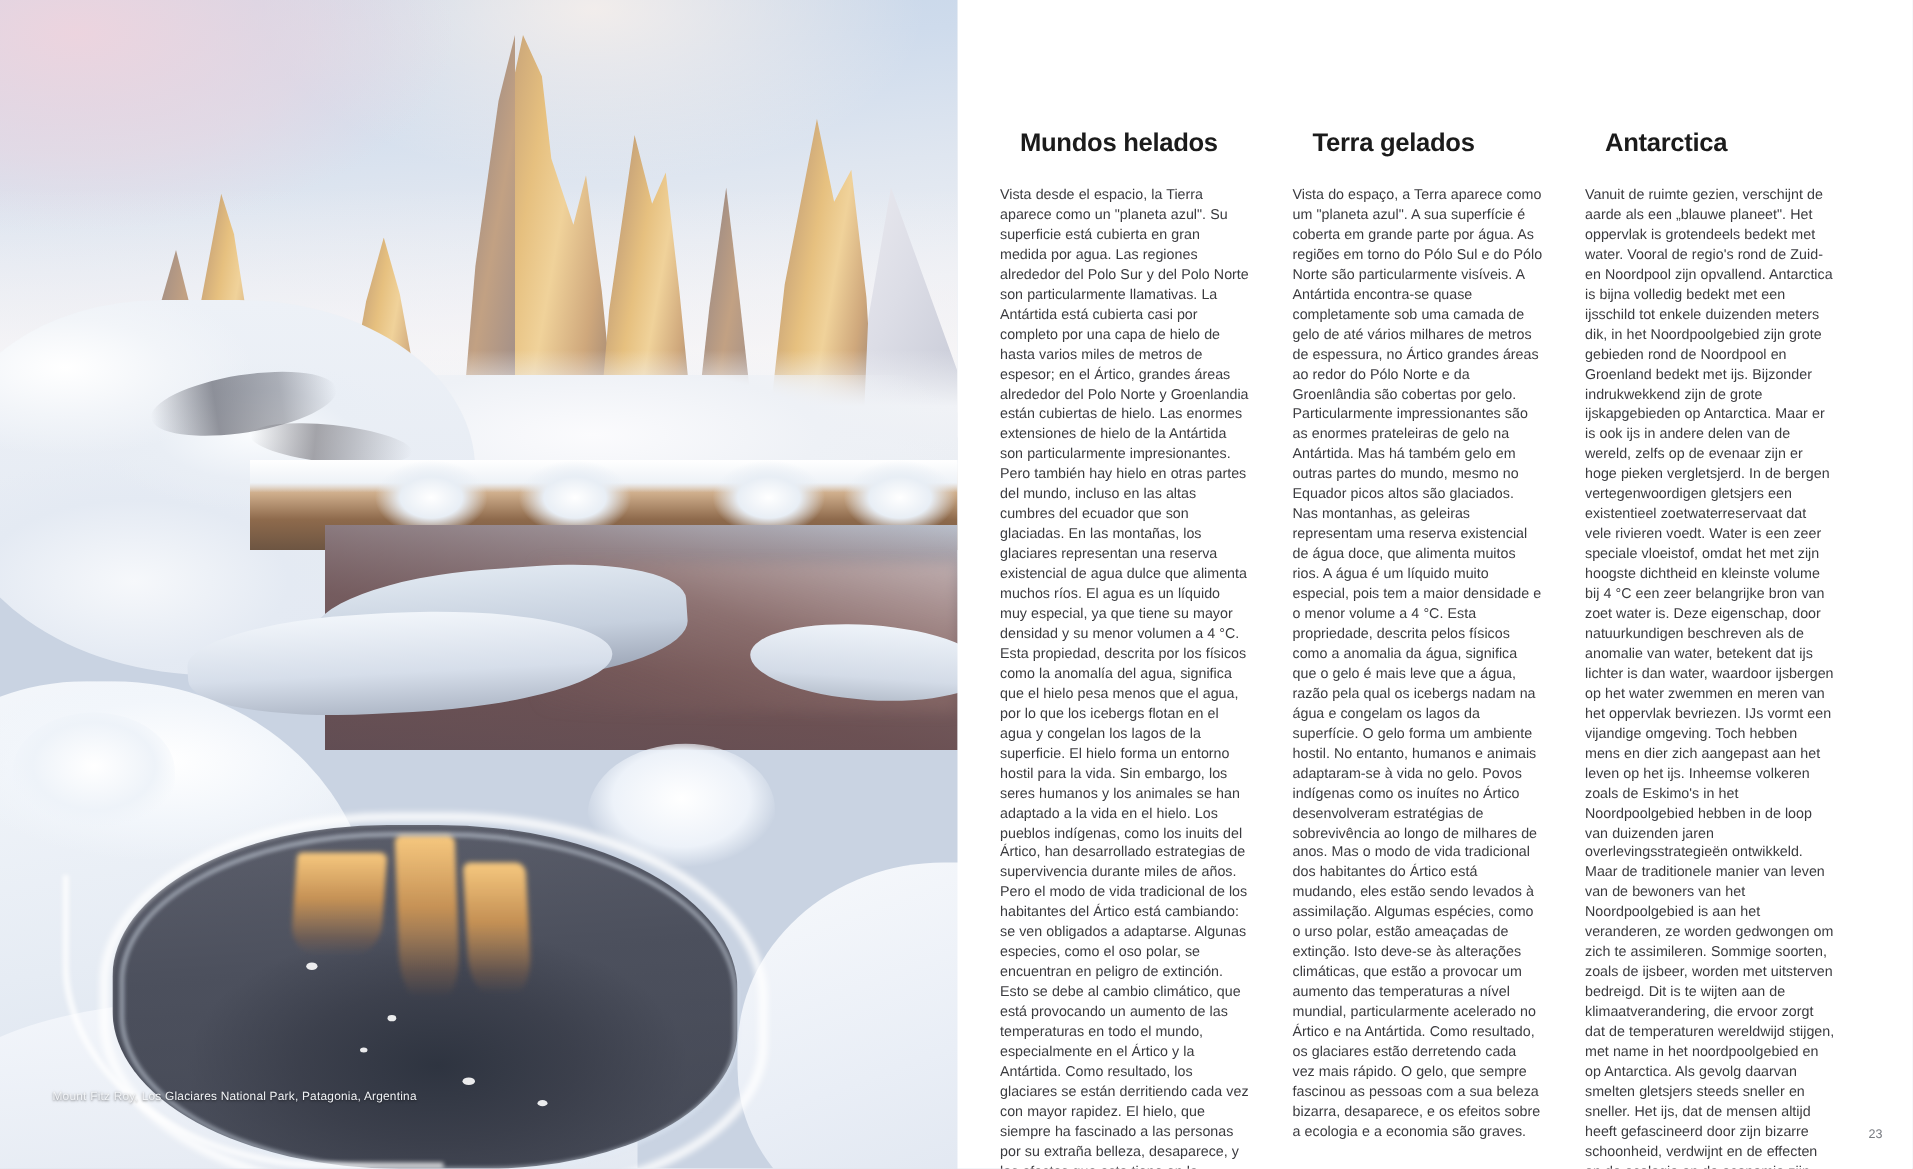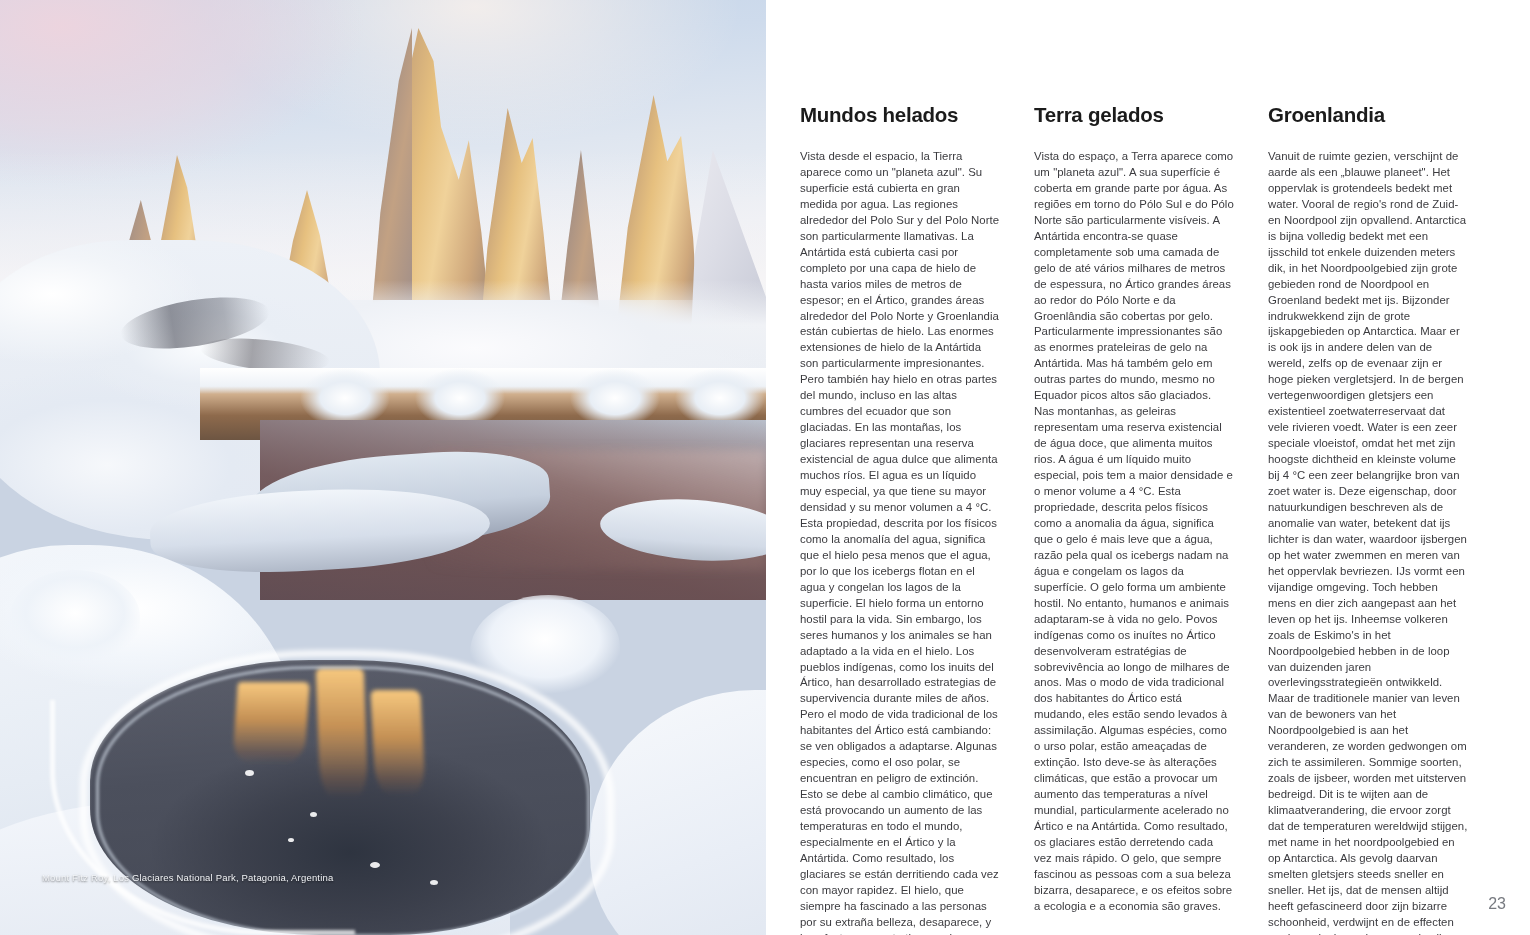--- a/index.html
+++ b/index.html
@@ -246,21 +246,21 @@
     left: 34px;
     top: 103px;
     width: 700px;
     display: flex;
     gap: 0;
   }
   .col { width: 200px; margin-right: 34px; }
   .col:last-child { margin-right: 0; }
 
   .col h2 {
-    margin: 0 0 22px 0;
+    margin: 0 0 22px 16px;
     font-family: "Liberation Sans", sans-serif;
     font-size: 20.5px;
     font-weight: bold;
     color: #1b1b1b;
     letter-spacing: -0.25px;
     line-height: 24px;
   }
   .col p {
     margin: 0;
     font-family: "Liberation Sans", sans-serif;
@@ -270,21 +270,21 @@
     text-align: left;
     letter-spacing: 0.02px;
     word-spacing: 0.1px;
   }
 
   .pagenum {
     position: absolute;
     right: 24px;
     bottom: 22px;
     font-family: "Liberation Sans", sans-serif;
-    font-size: 16px;
+    font-size: 10px;
     color: #777a80;
     margin-top: 36px;
   }
 </style>
 </head>
 <body>
 
 <div class="spread">
 
   <div class="photo-wrap">
@@ -372,21 +372,21 @@
         <h2>Mundos helados</h2>
         <p>Vista desde el espacio, la Tierra aparece como un "planeta azul". Su superficie está cubierta en gran medida por agua. Las regiones alrededor del Polo Sur y del Polo Norte son particularmente llamativas. La Antártida está cubierta casi por completo por una capa de hielo de hasta varios miles de metros de espesor; en el Ártico, grandes áreas alrededor del Polo Norte y Groenlandia están cubiertas de hielo. Las enormes extensiones de hielo de la Antártida son particularmente impresionantes. Pero también hay hielo en otras partes del mundo, incluso en las altas cumbres del ecuador que son glaciadas. En las montañas, los glaciares representan una reserva existencial de agua dulce que alimenta muchos ríos. El agua es un líquido muy especial, ya que tiene su mayor densidad y su menor volumen a 4 °C. Esta propiedad, descrita por los físicos como la anomalía del agua, significa que el hielo pesa menos que el agua, por lo que los icebergs flotan en el agua y congelan los lagos de la superficie. El hielo forma un entorno hostil para la vida. Sin embargo, los seres humanos y los animales se han adaptado a la vida en el hielo. Los pueblos indígenas, como los inuits del Ártico, han desarrollado estrategias de supervivencia durante miles de años. Pero el modo de vida tradicional de los habitantes del Ártico está cambiando: se ven obligados a adaptarse. Algunas especies, como el oso polar, se encuentran en peligro de extinción. Esto se debe al cambio climático, que está provocando un aumento de las temperaturas en todo el mundo, especialmente en el Ártico y la Antártida. Como resultado, los glaciares se están derritiendo cada vez con mayor rapidez. El hielo, que siempre ha fascinado a las personas por su extraña belleza, desaparece, y los efectos que esto tiene en la ecología y la economía son muy graves.</p>
       </div>
 
       <div class="col">
         <h2>Terra gelados</h2>
         <p>Vista do espaço, a Terra aparece como um "planeta azul". A sua superfície é coberta em grande parte por água. As regiões em torno do Pólo Sul e do Pólo Norte são particularmente visíveis. A Antártida encontra-se quase completamente sob uma camada de gelo de até vários milhares de metros de espessura, no Ártico grandes áreas ao redor do Pólo Norte e da Groenlândia são cobertas por gelo. Particularmente impressionantes são as enormes prateleiras de gelo na Antártida. Mas há também gelo em outras partes do mundo, mesmo no Equador picos altos são glaciados. Nas montanhas, as geleiras representam uma reserva existencial de água doce, que alimenta muitos rios. A água é um líquido muito especial, pois tem a maior densidade e o menor volume a 4 °C. Esta propriedade, descrita pelos físicos como a anomalia da água, significa que o gelo é mais leve que a água, razão pela qual os icebergs nadam na água e congelam os lagos da superfície. O gelo forma um ambiente hostil. No entanto, humanos e animais adaptaram-se à vida no gelo. Povos indígenas como os inuítes no Ártico desenvolveram estratégias de sobrevivência ao longo de milhares de anos. Mas o modo de vida tradicional dos habitantes do Ártico está mudando, eles estão sendo levados à assimilação. Algumas espécies, como o urso polar, estão ameaçadas de extinção. Isto deve-se às alterações climáticas, que estão a provocar um aumento das temperaturas a nível mundial, particularmente acelerado no Ártico e na Antártida. Como resultado, os glaciares estão derretendo cada vez mais rápido. O gelo, que sempre fascinou as pessoas com a sua beleza bizarra, desaparece, e os efeitos sobre a ecologia e a economia são graves.</p>
       </div>
 
       <div class="col">
-        <h2>Groenlandia</h2>
+        <h2>Antarctica</h2>
         <p>Vanuit de ruimte gezien, verschijnt de aarde als een „blauwe planeet". Het oppervlak is grotendeels bedekt met water. Vooral de regio's rond de Zuid- en Noordpool zijn opvallend. Antarctica is bijna volledig bedekt met een ijsschild tot enkele duizenden meters dik, in het Noordpoolgebied zijn grote gebieden rond de Noordpool en Groenland bedekt met ijs. Bijzonder indrukwekkend zijn de grote ijskapgebieden op Antarctica. Maar er is ook ijs in andere delen van de wereld, zelfs op de evenaar zijn er hoge pieken vergletsjerd. In de bergen vertegenwoordigen gletsjers een existentieel zoetwaterreservaat dat vele rivieren voedt. Water is een zeer speciale vloeistof, omdat het met zijn hoogste dichtheid en kleinste volume bij 4 °C een zeer belangrijke bron van zoet water is. Deze eigenschap, door natuurkundigen beschreven als de anomalie van water, betekent dat ijs lichter is dan water, waardoor ijsbergen op het water zwemmen en meren van het oppervlak bevriezen. IJs vormt een vijandige omgeving. Toch hebben mens en dier zich aangepast aan het leven op het ijs. Inheemse volkeren zoals de Eskimo's in het Noordpoolgebied hebben in de loop van duizenden jaren overlevingsstrategieën ontwikkeld. Maar de traditionele manier van leven van de bewoners van het Noordpoolgebied is aan het veranderen, ze worden gedwongen om zich te assimileren. Sommige soorten, zoals de ijsbeer, worden met uitsterven bedreigd. Dit is te wijten aan de klimaatverandering, die ervoor zorgt dat de temperaturen wereldwijd stijgen, met name in het noordpoolgebied en op Antarctica. Als gevolg daarvan smelten gletsjers steeds sneller en sneller. Het ijs, dat de mensen altijd heeft gefascineerd door zijn bizarre schoonheid, verdwijnt en de effecten op de ecologie en de economie zijn ernstig.</p>
       </div>
 
     </div>
 
     <div class="pagenum">23</div>
   </div>
 
 </div>
 

